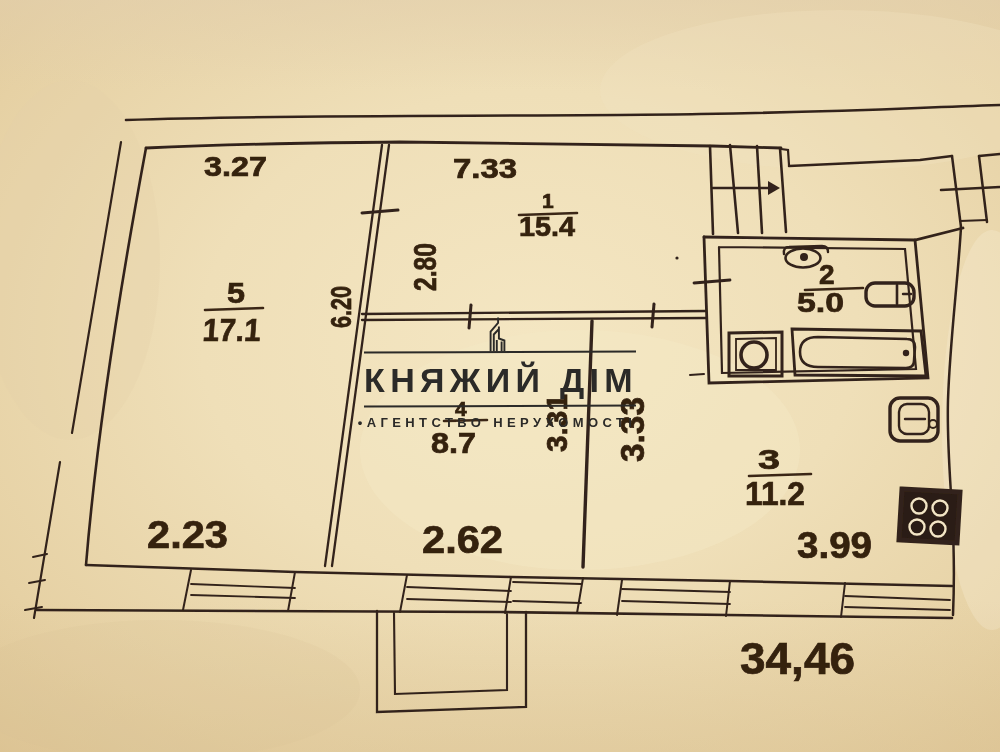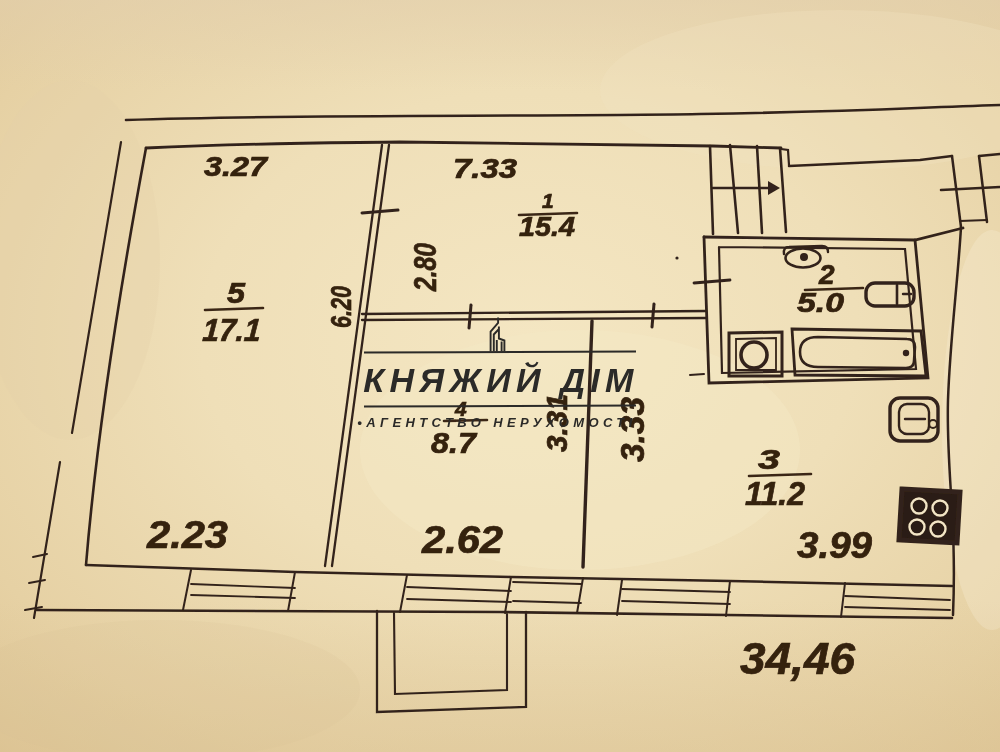--- a/index.html
+++ b/index.html
@@ -1,16 +1,16 @@
 <!DOCTYPE html>
 <html><head>
 <meta charset="utf-8">
 <style>
 html,body{margin:0;padding:0;width:1000px;height:752px;overflow:hidden;background:#f0e2c2;}
-#stage{position:relative;width:840px;height:752px;font-style:italic;}
+#stage{position:relative;width:840px;height:752px;}
 svg{position:absolute;left:0;top:0;}
 text{font-family:"Liberation Sans", sans-serif;}
 </style>
 </head>
 <body>
 <div id="stage">
 <svg width="1000" height="752" viewBox="0 0 1000 752">
 <defs>
 <radialGradient id="paper" cx="53%" cy="45%" r="82%">
   <stop offset="0%" stop-color="#f4e6c2"></stop>

